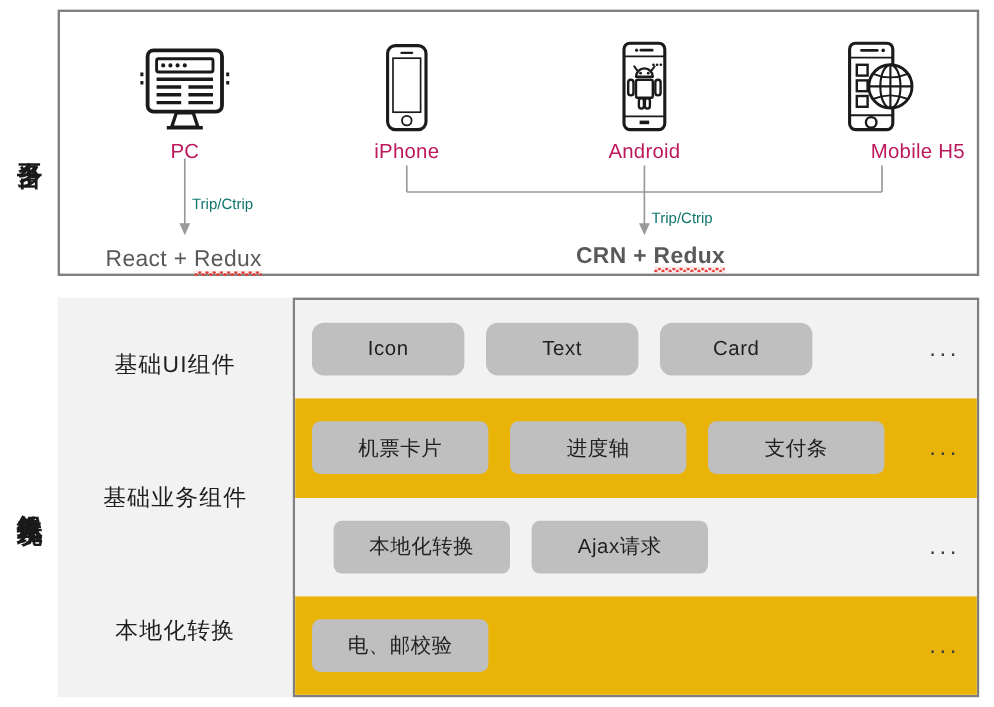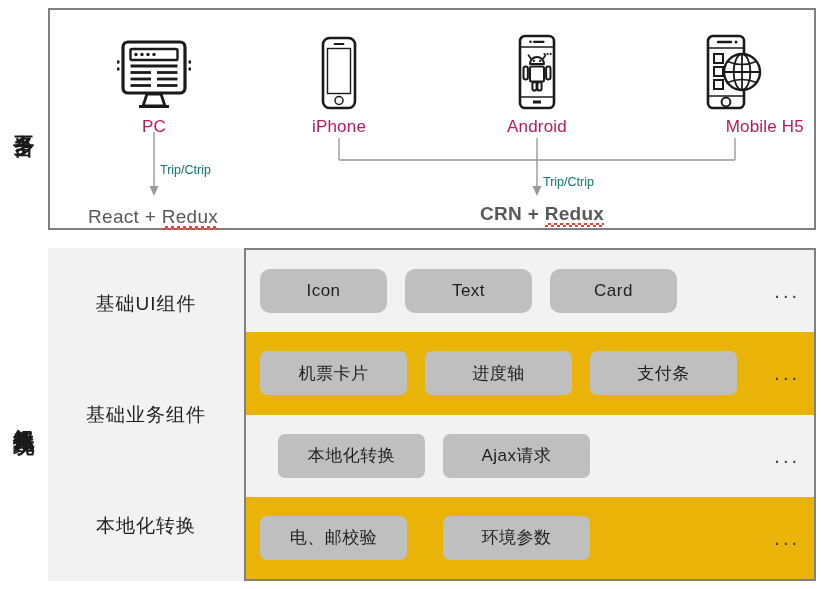--- a/index.html
+++ b/index.html
@@ -346,18 +346,17 @@
       <div class="pill w-cn4">本地化转换</div>
       <div class="gap-lg"></div>
       <div class="pill w-cn4">Ajax请求</div>
       <div class="ellipsis">...</div>
     </div>
 
     <div class="comp-row dark">
       <div class="pill w-cn4">电、邮校验</div>
       <div class="gap-lg"></div>
       <div class="gap-lg"></div>
-      <div class="pill w-cn4">环境参数</div>
       <div class="ellipsis">...</div>
     </div>
 
   </div>
 </div>
 
 </body></html>

